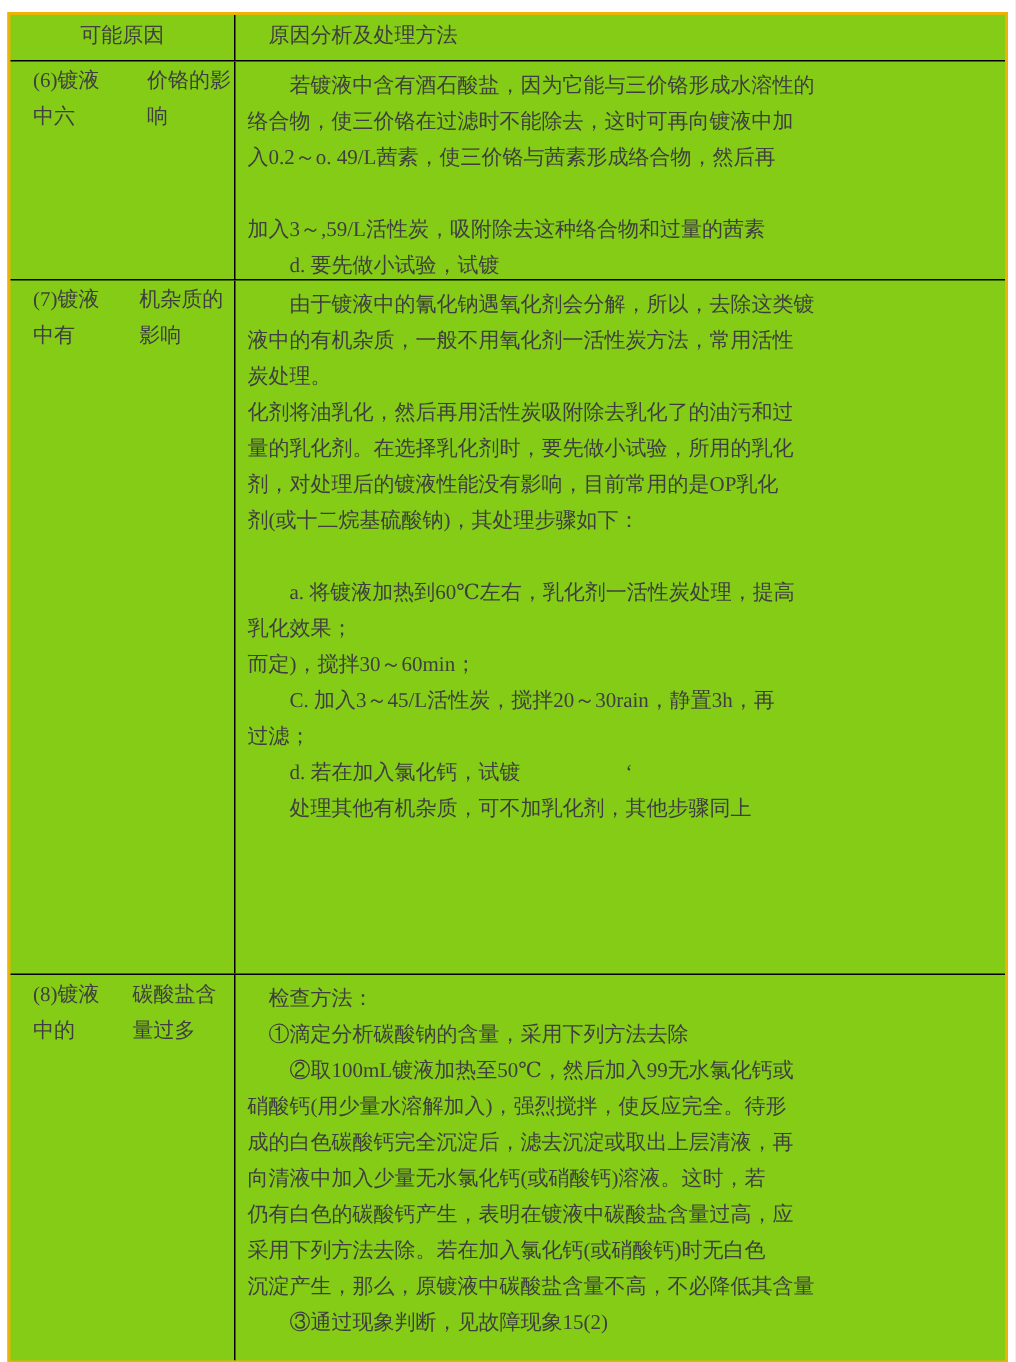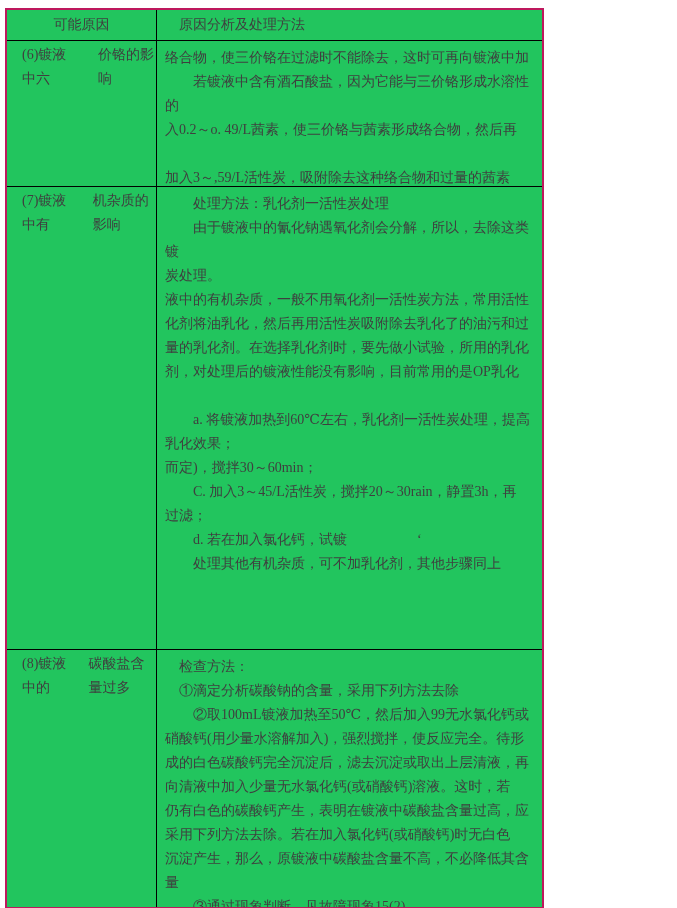--- a/index.html
+++ b/index.html
@@ -10,24 +10,24 @@
   }
   .page {
     width: 677px;
     height: 908px;
     background: #ffffff;
     position: relative;
     box-sizing: border-box;
     padding: 8px 5px 0 5px;
   }
   .tbl {
-    width: 539px;
+    width: 667px;
     box-sizing: border-box;
-    border: 2px solid #be185d;
-    background: #22c55e;
+    border: 2px solid #eab308;
+    background: #84cc16;
     color: #3f3f3f;
     font-size: 14px;
   }
   .trow {
     display: flex;
     flex-direction: row;
     align-items: stretch;
     border-top: 1px solid #000000;
     box-sizing: border-box;
     overflow: hidden;
@@ -95,42 +95,42 @@
       <div class="th th-cause">可能原因</div>
       <div class="th th-analysis">原因分析及处理方法</div>
     </div>
 
     <div class="trow row-1">
       <div class="td-cause">
           <div class="cause-line">(6)镀液中六</div>
           <div class="cause-line">价铬的影响</div>
         </div>
       <div class="td-content">
+          <div class="line">　　若镀液中含有酒石酸盐，因为它能与三价铬形成水溶性的</div>
           <div class="line">络合物，使三价铬在过滤时不能除去，这时可再向镀液中加</div>
-          <div class="line">　　若镀液中含有酒石酸盐，因为它能与三价铬形成水溶性的</div>
           <div class="line">入0.2～o. 49/L茜素，使三价铬与茜素形成络合物，然后再</div>
           <div class="line"></div>
           <div class="line">加入3～,59/L活性炭，吸附除去这种络合物和过量的茜素</div>
           <div class="line">　　d. 要先做小试验，试镀</div>
         </div>
     </div>
 
     <div class="trow row-2">
       <div class="td-cause">
           <div class="cause-line">(7)镀液中有</div>
           <div class="cause-line">机杂质的影响</div>
         </div>
       <div class="td-content">
-          <div class="line">　　处理方法：乳化剂一活性炭处理</div>
           <div class="line">　　由于镀液中的氰化钠遇氧化剂会分解，所以，去除这类镀</div>
+          <div class="line">液中的有机杂质，一般不用氧化剂一活性炭方法，常用活性</div>
           <div class="line">炭处理。</div>
-          <div class="line">液中的有机杂质，一般不用氧化剂一活性炭方法，常用活性</div>
           <div class="line">化剂将油乳化，然后再用活性炭吸附除去乳化了的油污和过</div>
           <div class="line">量的乳化剂。在选择乳化剂时，要先做小试验，所用的乳化</div>
           <div class="line">剂，对处理后的镀液性能没有影响，目前常用的是OP乳化</div>
+          <div class="line">剂(或十二烷基硫酸钠)，其处理步骤如下：</div>
           <div class="line"></div>
           <div class="line">　　a. 将镀液加热到60℃左右，乳化剂一活性炭处理，提高</div>
           <div class="line">乳化效果；</div>
           <div class="line">而定)，搅拌30～60min；</div>
           <div class="line">　　C. 加入3～45/L活性炭，搅拌20～30rain，静置3h，再</div>
           <div class="line">过滤；</div>
           <div class="line">　　d. 若在加入氯化钙，试镀　　　　　‘</div>
           <div class="line">　　处理其他有机杂质，可不加乳化剂，其他步骤同上</div>
         </div>
     </div>

